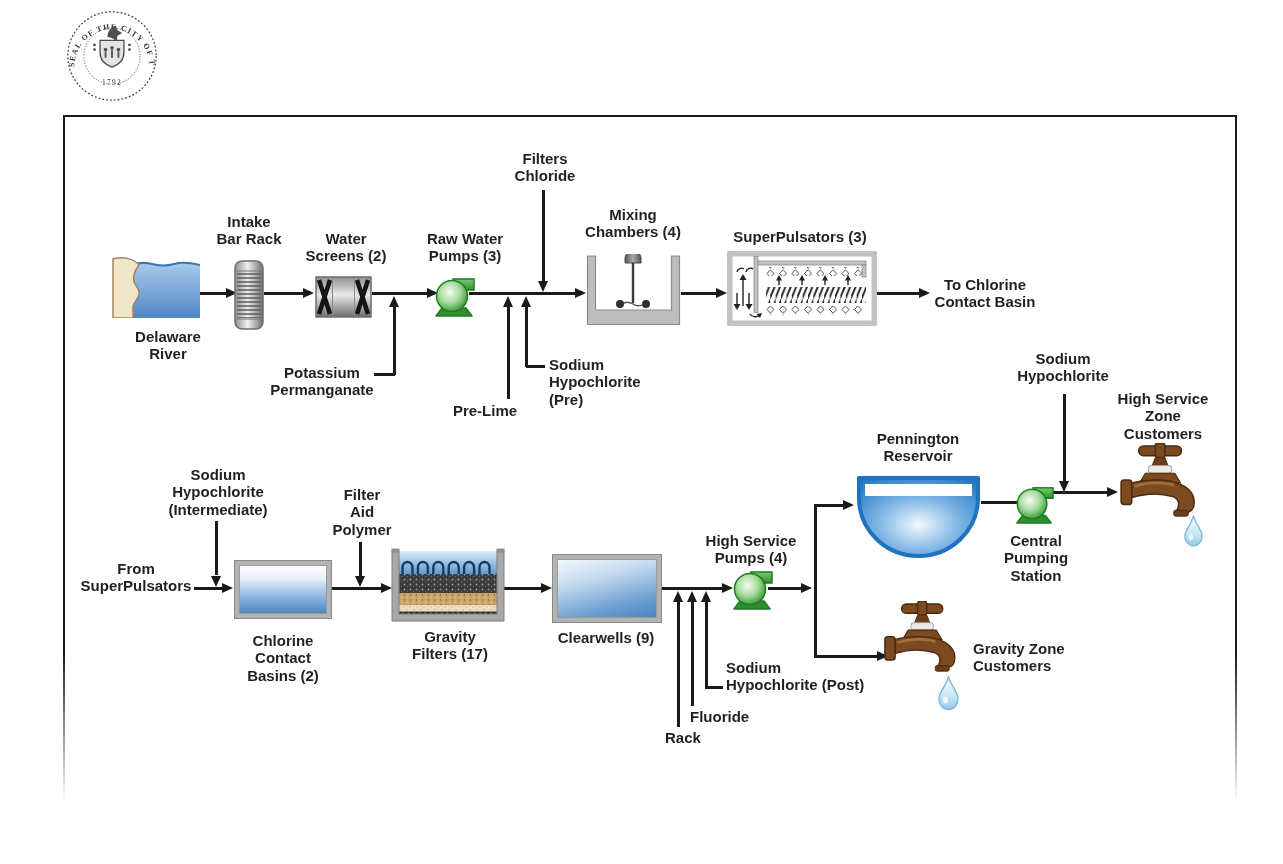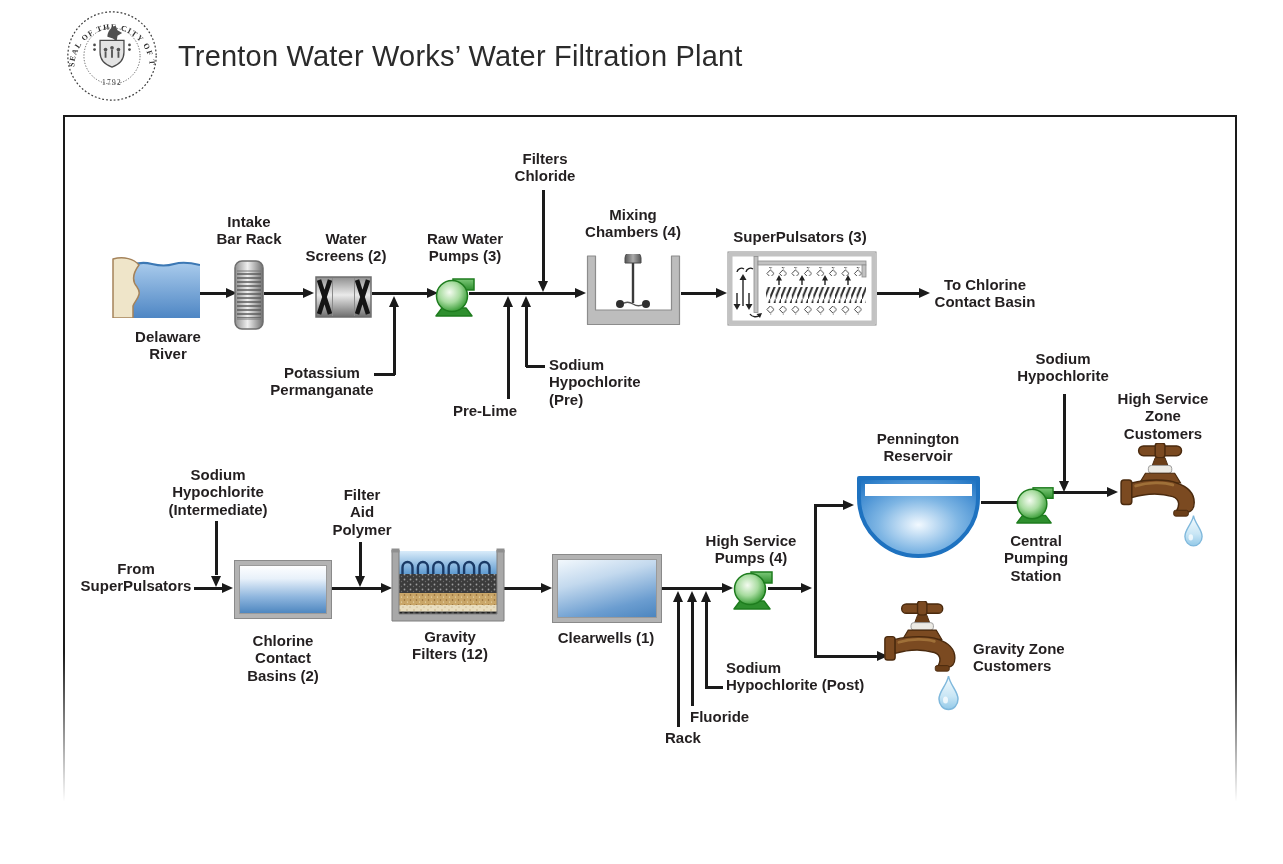--- a/index.html
+++ b/index.html
@@ -140,21 +140,20 @@
     <path d="M43,45 v7 M50,43 v9 M57,45 v7" stroke="#555555" stroke-width="2"></path>
     <circle cx="43" cy="43" r="2" fill="#555555"></circle>
       <circle cx="50" cy="41" r="2" fill="#555555"></circle>
       <circle cx="57" cy="43" r="2" fill="#555555"></circle>
     <circle cx="31" cy="38" r="1.5" fill="#4A4A4A"></circle>
       <circle cx="31" cy="43" r="1.5" fill="#4A4A4A"></circle>
     <circle cx="69" cy="38" r="1.5" fill="#4A4A4A"></circle>
       <circle cx="69" cy="43" r="1.5" fill="#4A4A4A"></circle>
     <text x="50" y="81" text-anchor="middle" font-size="8" letter-spacing="1.5" fill="#333333" font-family="Liberation Serif,serif">1792</text>
   </svg>
-  <div class="title">Trenton Water Works’ Water Filtration Plant</div>
 
   <div class="frame-top"></div>
   <div class="frame-side" style="left:63px"></div>
   <div class="frame-side" style="left:1235px"></div>
 
   <div class="hl" style="left:198px;top:292px;width:30px"></div>
   <div class="ar" style="left:226px;top:288px"></div>
   <div class="hl" style="left:264px;top:292px;width:41px"></div>
   <div class="ar" style="left:303px;top:288px"></div>
   <div class="hl" style="left:372px;top:292px;width:57px"></div>
@@ -347,22 +346,22 @@
   <div class="lbl" style="left:218px;top:466px">Sodium
 Hypochlorite
 (Intermediate)</div>
   <div class="lbl" style="left:283px;top:632px">Chlorine
 Contact
 Basins (2)</div>
   <div class="lbl" style="left:362px;top:486px">Filter
 Aid
 Polymer</div>
   <div class="lbl" style="left:450px;top:628px">Gravity
-Filters (12)</div>
-  <div class="lbl" style="left:606px;top:629px">Clearwells (1)</div>
+Filters (17)</div>
+  <div class="lbl" style="left:606px;top:629px">Clearwells (9)</div>
   <div class="lbl la" style="left:665px;top:729px">Rack</div>
   <div class="lbl la" style="left:690px;top:708px">Fluoride</div>
   <div class="lbl la" style="left:726px;top:659px">Sodium
 Hypochlorite (Post)</div>
   <div class="lbl" style="left:751px;top:532px">High Service
 Pumps (4)</div>
   <div class="lbl" style="left:918px;top:430px">Pennington
 Reservoir</div>
   <div class="lbl" style="left:1036px;top:532px">Central
 Pumping

